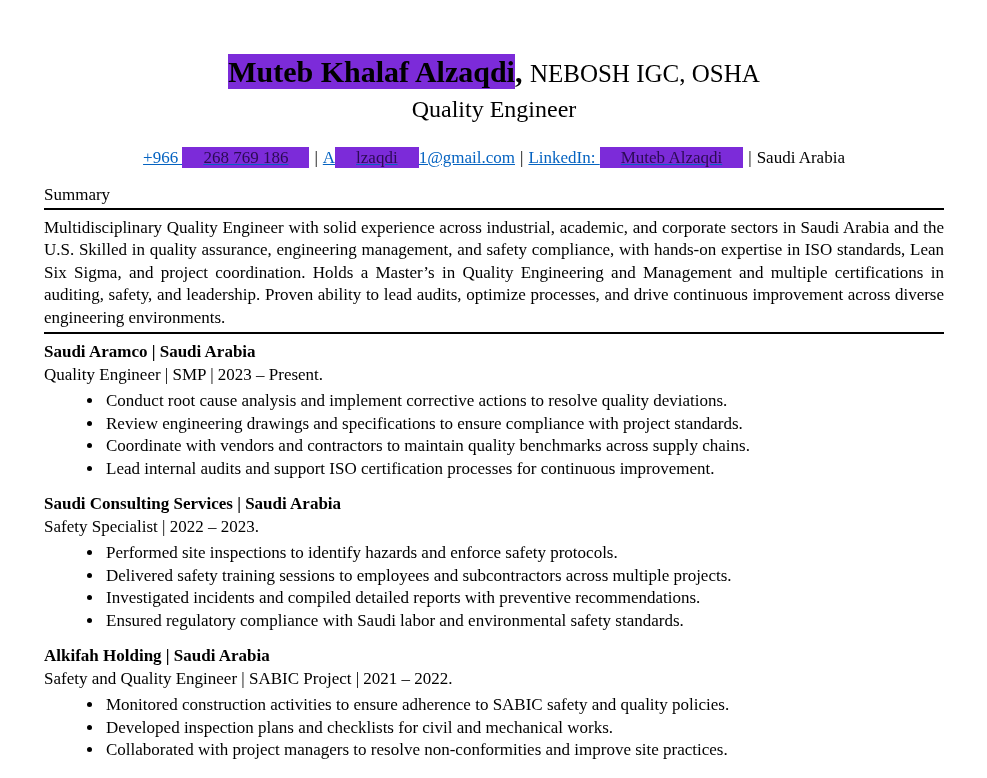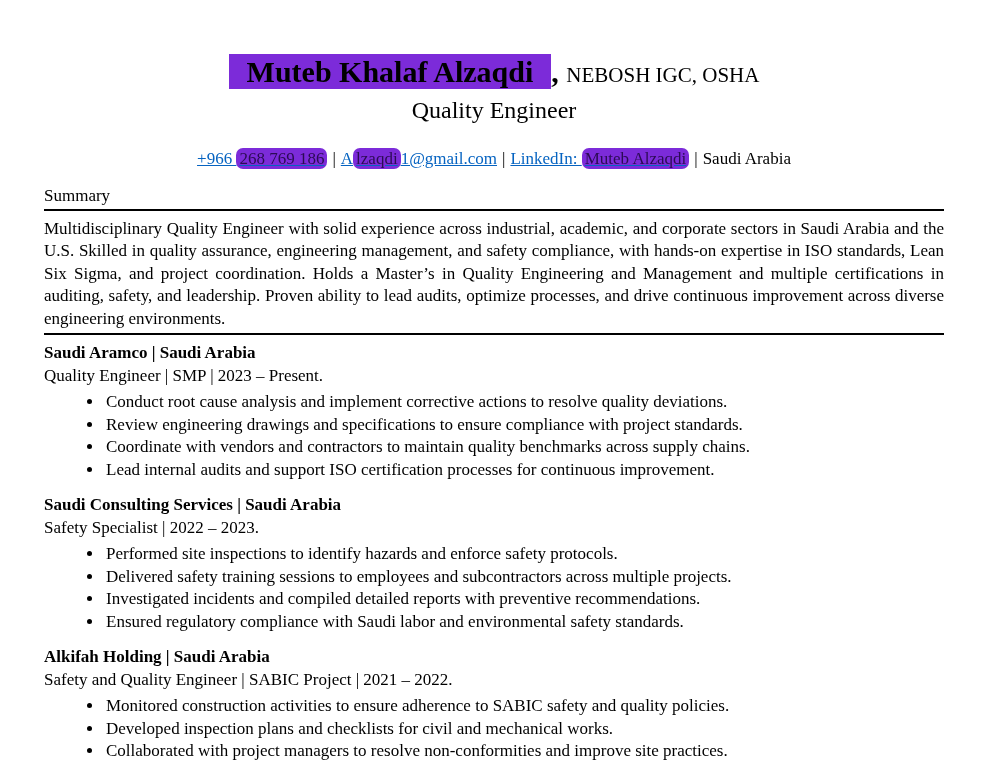--- a/index.html
+++ b/index.html
@@ -11,28 +11,28 @@
   body{
     font-family:"Liberation Serif", serif;
     font-size:17px;
     line-height:22.5px;
     color:#000;
   }
   .page{padding:55px 43px 0 44px;}
 
   .header{text-align:center;}
   .name-line{font-size:30px;line-height:34px;}
-  .name{font-weight:700;background:var(--hl);padding:1px 18px;}
+  .name{font-weight:700;background:var(--hl);padding:1px 0;}
   .name-comma{font-weight:700;}
-  .credentials{font-size:21px;}
+  .credentials{font-size:25px;}
   .role-title{font-size:24px;line-height:28px;margin-top:4px;}
 
   .contact{margin-top:24px;text-align:center;font-size:17px;}
   .link{color:var(--link);text-decoration:underline;cursor:pointer;}
-  .redact{background:var(--hl);color:#2b0b54;padding:1px 3px;border-radius:7px;}
+  .redact{background:var(--hl);color:#2b0b54;padding:1px 21px;}
   .sep{margin:0 5px;color:#000;}
 
   .section-heading{font-weight:400;font-size:17px;line-height:21px;}
   .hr{border:0;border-top:2px solid #000;margin:3px 0 0;height:0;}
   .summary .section-heading{margin-top:14px;}
   .summary-text{margin-top:7px;text-align:justify;}
   .experience .section-heading{margin-top:13px;}
 
   .job{margin-top:7px;}
   .company{font-weight:700;font-family:Liberation Serif, serif;}

